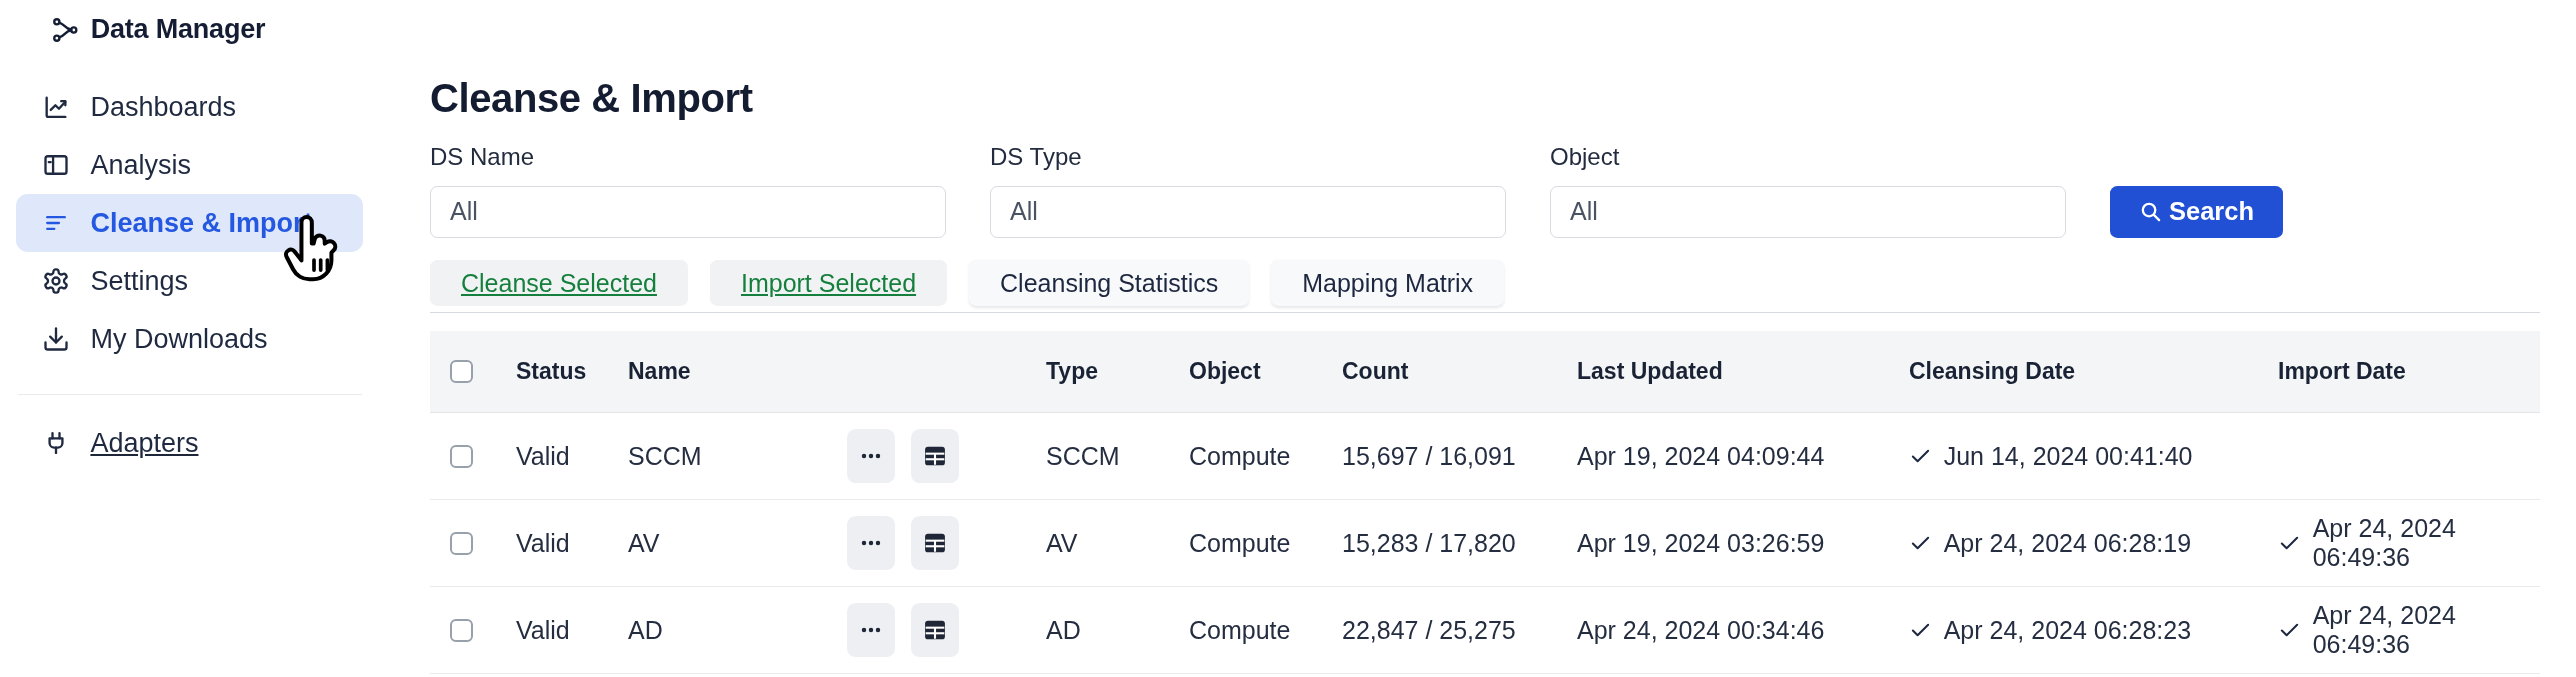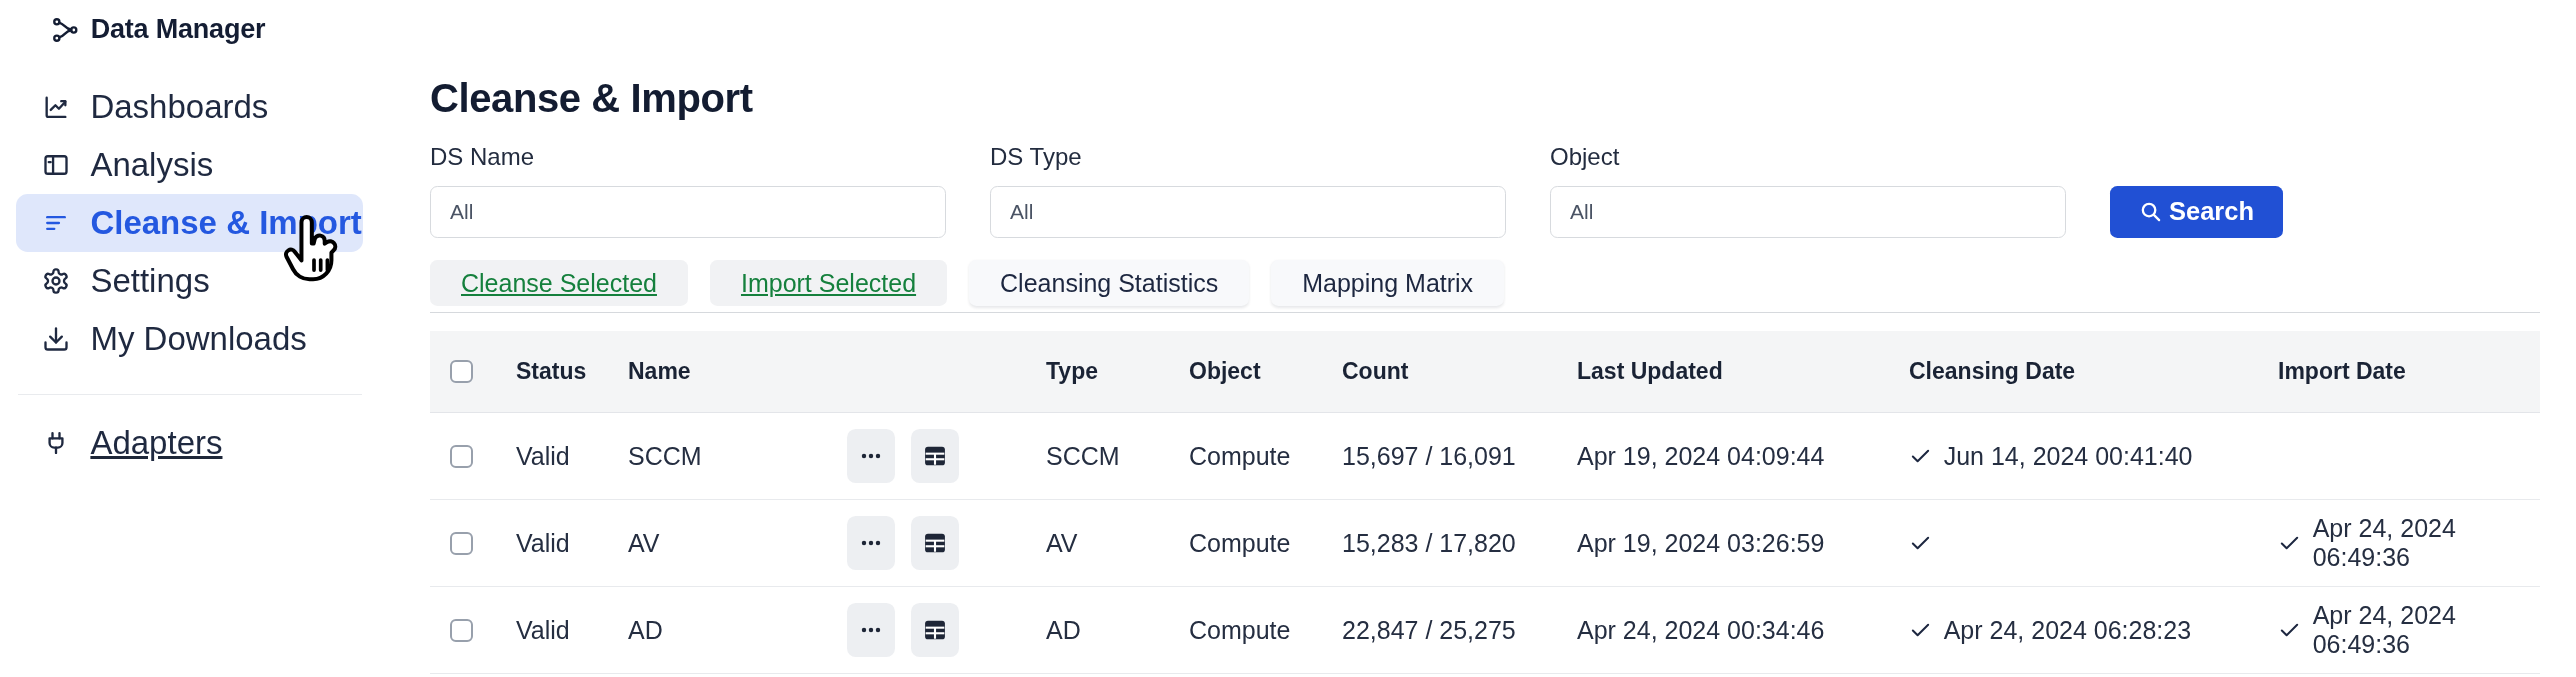--- a/index.html
+++ b/index.html
@@ -12,41 +12,41 @@
   .app { display:flex; width:2576px; height:677px; }
 
   
   .sidebar { flex:0 0 379px; width:379px; padding-top:10.2px; position:relative; background:#fff; }
   .logo { display:flex; align-items:center; gap:11.7px; padding-left:50px; height:39px; }
   .logo-text { font-size:27px; font-weight:700; color:#141d33; letter-spacing:-0.2px; }
   .nav { margin-top:29px; display:flex; flex-direction:column; }
   .nav-item {
     height:58px; display:flex; align-items:center; gap:20.4px;
     margin:0 16px; padding-left:25px; border-radius:11.7px;
-    font-size:33px; font-weight:500; color:#1f2940; cursor:pointer;
+    font-size:27px; font-weight:500; color:#1f2940; cursor:pointer;
   }
   .nav-item.active { background:#dfe7fb; color:#2458e0; font-weight:700; }
   .nav-icon { width:29px; height:29px; display:flex; align-items:center; justify-content:center; flex:0 0 29px; }
   .nav-icon svg { width:28px; height:28px; }
   .side-divider { height:1.5px; background:#e9ebee; margin:25.5px 17.5px 0 17.5px; }
   .nav.secondary { margin-top:19px;text-decoration:underline; }
 
   
   .cursor { position:absolute; left:278px; top:214px; width:67px; height:73px; pointer-events:none; z-index:5; }
 
   
   .main { flex:1; padding:0 36px 0 51px; }
   .page-title { margin:76px 0 0 0; font-size:40px; line-height:44px; font-weight:700; color:#131c31; letter-spacing:-0.4px; }
 
   .filters { display:flex; align-items:flex-end; gap:44px; margin-top:23px; }
   .filter { display:flex; flex-direction:column; width:516px; }
   .filter-label { font-size:24px; color:#232c3f; margin-bottom:14.6px; }
   .filter-input {
     height:52px; border:1.5px solid #d7dade; border-radius:7.3px;
-    font-size:21px; padding:0 19px; color:#303747; outline:none; width:100%;
+    font-size:25px; padding:0 19px; color:#303747; outline:none; width:100%;
     font-family:"Liberation Sans", sans-serif; background:#fff;
   }
   .filter-input::placeholder { color:#4a5364; opacity:1; }
   .search-btn {
     height:52px; padding:0 29px; min-width:138px; border:none; border-radius:7.3px;
     background:#2150d4; color:#ffffff; font-size:25.5px; font-weight:600;
     display:flex; align-items:center; gap:7px; cursor:pointer;
     font-family:"Liberation Sans", sans-serif;
   }
   .search-btn svg { width:23px; height:23px; }
@@ -307,20 +307,21 @@
         <div>AV</div>
         <div>Compute</div>
         <div>15,283 / 17,820</div>
         <div>Apr 19, 2024 03:26:59</div>
         <div class="cell-date">
           <span class="check-icon">
             <svg viewBox="0 0 24 24" fill="none" stroke="#1d2740" stroke-width="2.1" stroke-linecap="round" stroke-linejoin="round">
                 <polyline points="20 6 9 17 4 12"></polyline>
               </svg>
           </span>
+          <span>Apr 24, 2024 06:28:19</span>
         </div>
         <div class="cell-date">
           <span class="check-icon">
             <svg viewBox="0 0 24 24" fill="none" stroke="#1d2740" stroke-width="2.1" stroke-linecap="round" stroke-linejoin="round">
                 <polyline points="20 6 9 17 4 12"></polyline>
               </svg>
           </span>
           <span>Apr 24, 2024 06:49:36</span>
         </div>
       </div>

